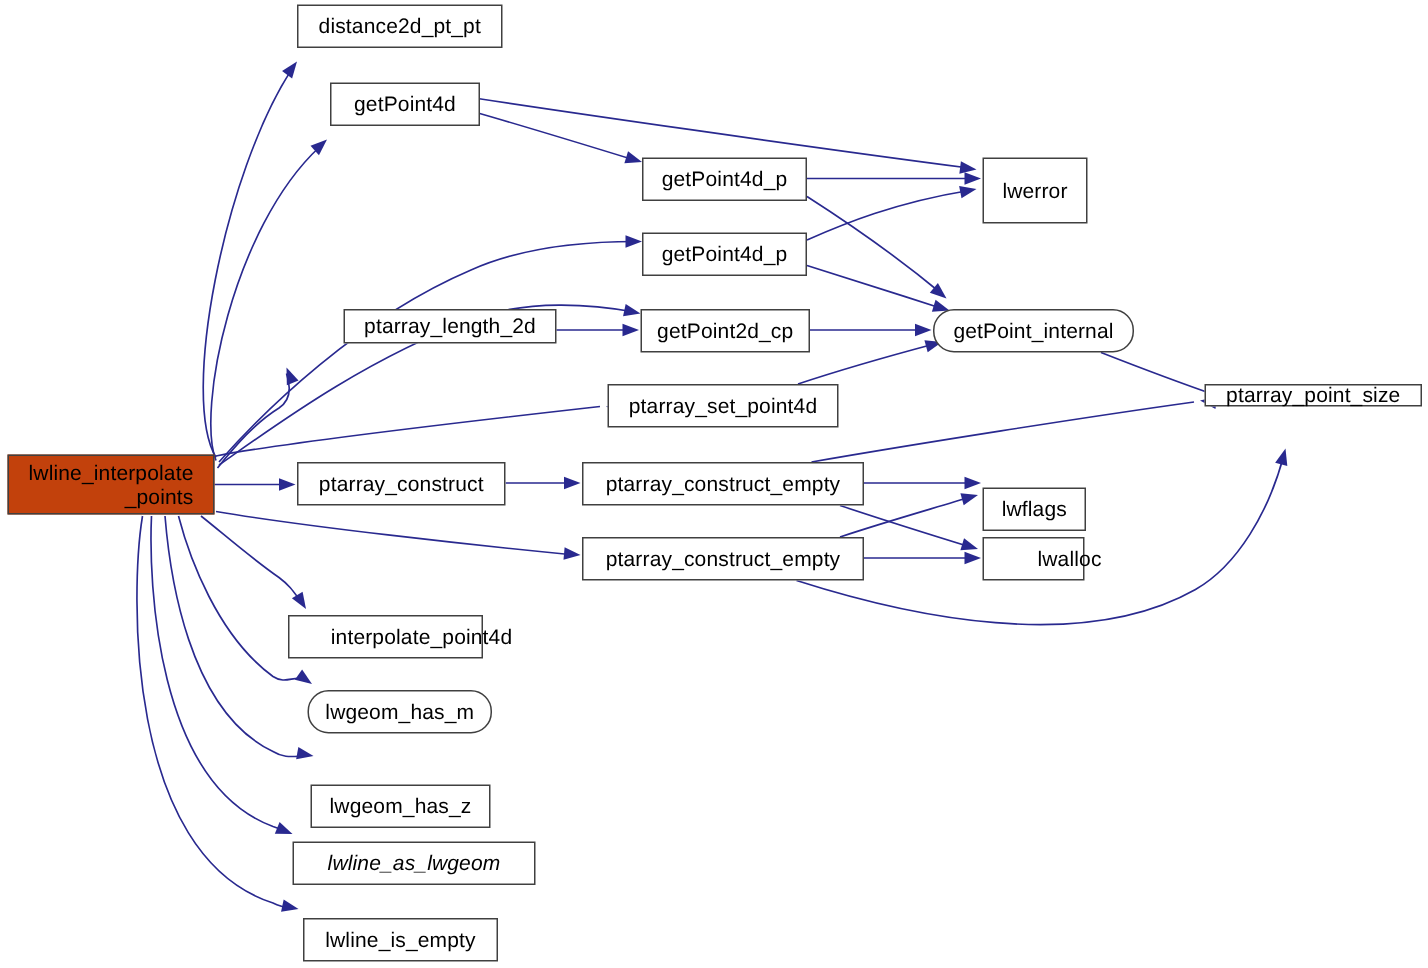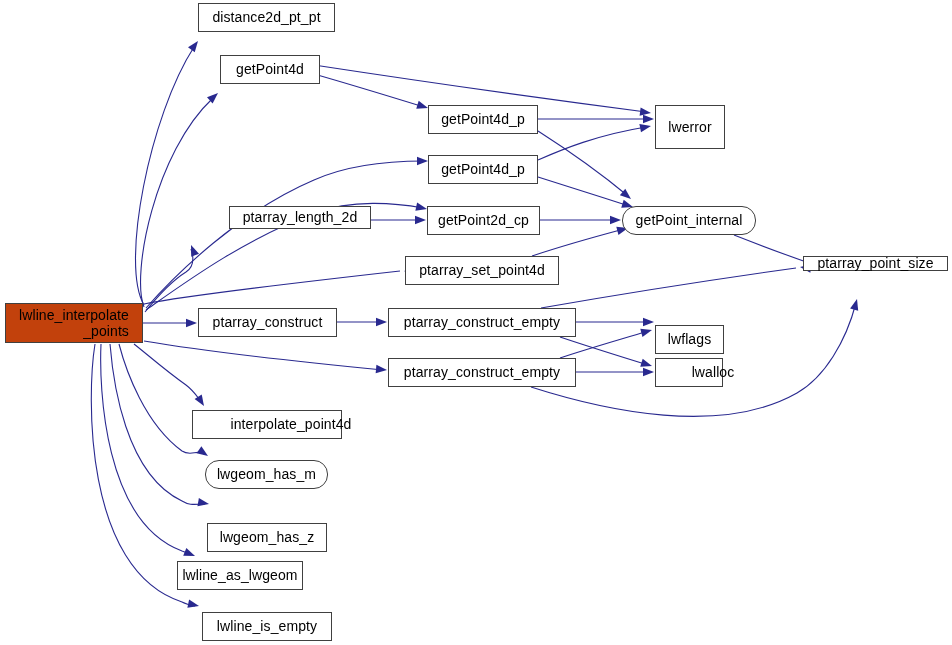--- a/index.html
+++ b/index.html
@@ -123,19 +123,19 @@
       <div class="gnode" style="left: 196px; top: 206px; width: 142px; height: 23px; margin-left: 33px;">ptarray_length_2d</div>
       <div class="gnode" style="left: 427px; top: 206px; width: 113px; height: 29px;">getPoint2d_cp</div>
       <div class="gnode" style="left: 622px; top: 206px; width: 134px; height: 29px; border-radius: 14px;">getPoint_internal</div>
       <div class="gnode" style="left: 803px; top: 256px; width: 145px; height: 15px;">ptarray_point_size</div>
       <div class="gnode" style="left: 405px; top: 256px; width: 154px; height: 29px;">ptarray_set_point4d</div>
       <div class="gnode" style="left: 198px; top: 308px; width: 139px; height: 29px;">ptarray_construct</div>
       <div class="gnode" style="left: 388px; top: 308px; width: 188px; height: 29px;">ptarray_construct_empty</div>
       <div class="gnode" style="left: 388px; top: 358px; width: 188px; height: 29px;">ptarray_construct_empty</div>
       <div class="gnode" style="left: 655px; top: 325px; width: 69px; height: 29px;">lwflags</div>
       <div class="gnode" style="left: 655px; top: 358px; width: 68px; height: 29px; padding-left: 48px;">lwalloc</div>
-      <div class="gnode" style="left: 192px; top: 410px; width: 150px; height: 29px; padding-left: 48px;">interpolate_point4d</div>
+      <div class="gnode" style="left: 192px; top: 410px; width: 130px; height: 29px; padding-left: 48px;">interpolate_point4d</div>
       <div class="gnode" style="left: 205px; top: 460px; width: 123px; height: 29px; border-radius: 14px;">lwgeom_has_m</div>
       <div class="gnode" style="left: 207px; top: 511px; width: 120px; height: 29px; margin-top: 12px;">lwgeom_has_z</div>
-      <div class="gnode" style="left: 177px; top: 561px; width: 126px; height: 29px;">lwline_as_lwgeom</div>
+      <div class="gnode" style="left: 195px; top: 561px; width: 162px; height: 29px; font-style: italic;">lwline_as_lwgeom</div>
       <div class="gnode" style="left: 202px; top: 612px; width: 130px; height: 29px;">lwline_is_empty</div>
     </div>
 </div>
 
 </body></html>

